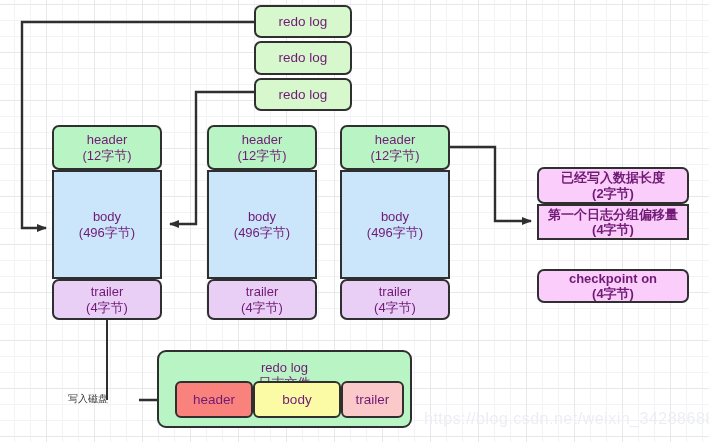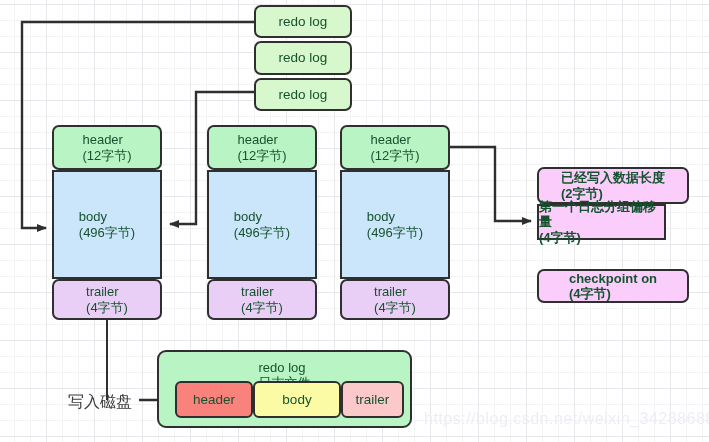--- a/index.html
+++ b/index.html
@@ -19,21 +19,22 @@
       linear-gradient(to right, #f3f3f5 1px, transparent 1px),
       linear-gradient(to bottom, #f3f3f5 1px, transparent 1px);
     background-size:48px 48px,48px 48px,16px 16px,16px 16px;
     background-position:-2px 4px,-2px 4px,-2px 4px,-2px 4px;
   }
   .node{
     position:absolute;
     box-sizing:border-box;
     border:2px solid #2f2f2f;
     display:flex;align-items:center;justify-content:center;
-    color:#14532d;
+    text-align:center;
+    color:#701a75;
     line-height:1.18;
     white-space:pre-line;
   }
   .rr{border-radius:7px;}
   .redolog{
     background:#d7f7cd;
     font-size:13.5px;
   }
   .seg-header{background:#b9f5c4;font-size:13px;}
   .seg-body{background:#cbe5fb;font-size:13px;}
@@ -44,21 +45,21 @@
     border-radius:9px;
     align-items:flex-start;
     padding-top:8px;
     font-size:13px;
   }
   .f-header{background:#f9837c;font-size:13.5px;border-radius:6px;}
   .f-body{background:#fbfba6;font-size:13.5px;border-radius:6px;}
   .f-trailer{background:#fbc9c9;font-size:13.5px;border-radius:6px;}
   .plainlabel{
     position:absolute;
-    font-size:16px;color:#3a3a3a;
+    font-size:10px;color:#3a3a3a;
     white-space:nowrap;
   }
   svg.edges{position:absolute;left:0;top:0;width:709px;height:442px;overflow:visible;}
   .watermark{
     position:absolute;
     left:424px;top:410px;
     font-size:16px;
     color:#eceef3;
     letter-spacing:0.5px;
     white-space:nowrap;
@@ -108,21 +109,21 @@
 
 <div class="node rr seg-header" style="left:340px;top:125px;width:110px;height:45px;">header
 (12字节)</div>
 <div class="node seg-body" style="left:340px;top:170px;width:110px;height:109px;">body
 (496字节)</div>
 <div class="node rr seg-trailer" style="left:340px;top:279px;width:110px;height:41px;">trailer
 (4字节)</div>
 
 <div class="node rr pink" style="left:537px;top:167px;width:152px;height:37px;">已经写入数据长度
 (2字节)</div>
-<div class="node pink" style="left:537px;top:204px;width:129px;height:36px;">第一个日志分组偏移量
+<div class="node pink" style="left:537px;top:204px;width:152px;height:36px;">第一个日志分组偏移量
 (4字节)</div>
 <div class="node rr pink" style="left:537px;top:240px;width:152px;height:34px;margin-top:29px;">checkpoint on
 (4字节)</div>
 
 <div class="plainlabel" style="left:68px;top:392px;">写入磁盘</div>
 
 <div class="node filebox" style="left:157px;top:350px;width:255px;height:78px;">
   <span style="white-space:pre-line;">redo log
 日志文件</span>
 </div>

